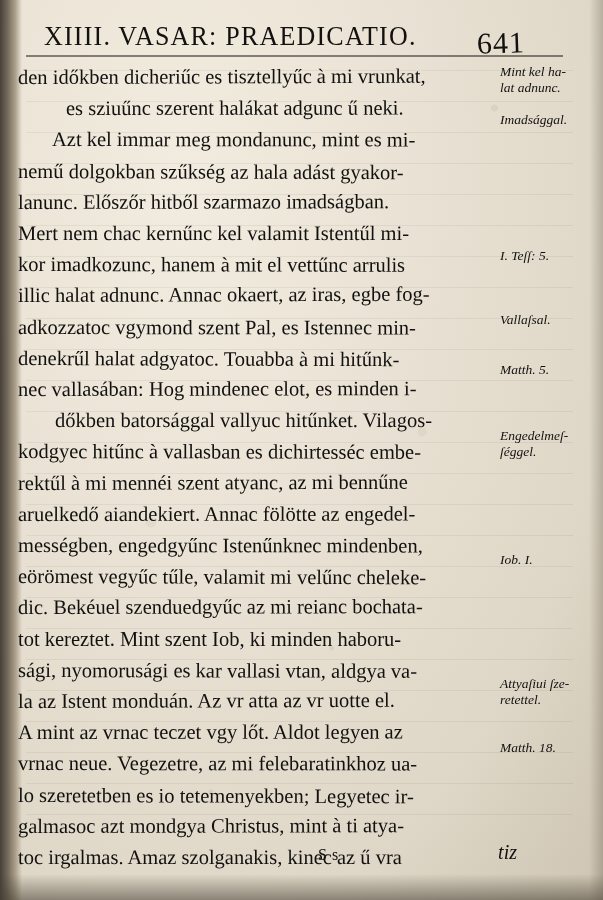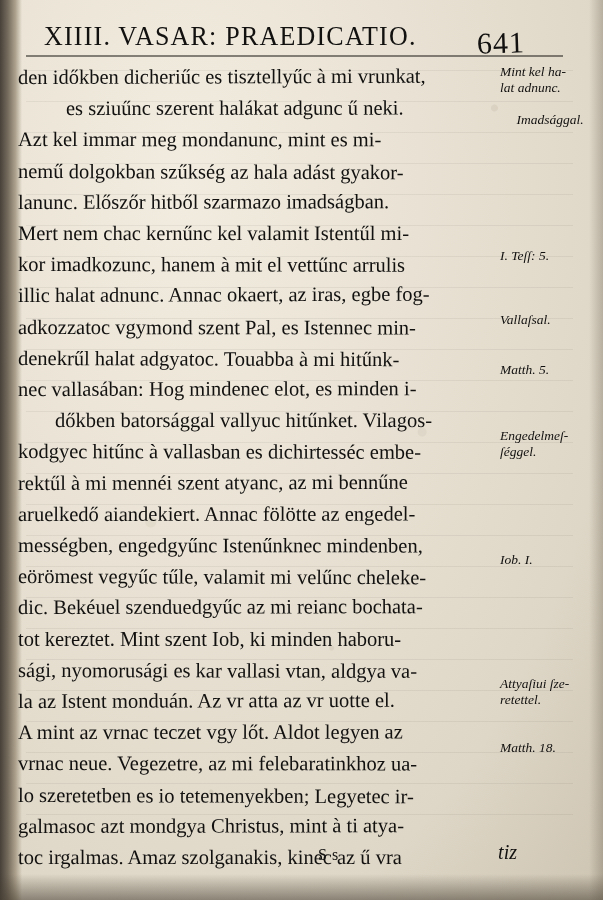--- a/index.html
+++ b/index.html
@@ -97,21 +97,21 @@
     top: 62px;
     width: 480px;
     font-size: 20.5px;
     line-height: 31.2px;
     text-align: left;
   }
   .line {
     white-space: nowrap;
     transform-origin: left center;
   }
-  .line.ind { }
+  .line.ind { padding-left: 34px; }
 
   
   .margin {
     position: absolute;
     left: 500px;
     top: 62px;
     width: 100px;
     font-size: 13.5px;
     line-height: 16px;
     font-style: italic;
@@ -193,21 +193,21 @@
       <div class="line" style="transform: rotate(0.06deg) skewX(0.24deg);">vrnac neue. Vegezetre, az mi felebaratinkhoz ua-</div>
       <div class="line" style="transform: rotate(0.18deg) skewX(0deg);">lo szeretetben es io tetemenyekben; Legyetec ir-</div>
       <div class="line" style="transform: rotate(-0.12deg) skewX(-0.24deg);">galmasoc azt mondgya Christus, mint à ti atya-</div>
       <div class="line" style="transform: rotate(0deg) skewX(0.12deg);">toc irgalmas. Amaz szolganakis, kinec az ű vra</div>
     </div>
 
   <div class="margin">
 
   <div class="note" style="top: 2px;">Mint kel ha-
 lat adnunc.</div>
-      <div class="note" style="top: 50px; text-align: center;">Imadsággal.</div>
+      <div class="note" style="top: 50px;">Imadsággal.</div>
       <div class="note" style="top: 186px;">I. Teſſ: 5.</div>
       <div class="note" style="top: 250px;">Vallaſsal.</div>
       <div class="note" style="top: 300px;">Matth. 5.</div>
       <div class="note" style="top: 366px;">Engedelmeſ-
 ſéggel.</div>
       <div class="note" style="top: 490px;">Iob. I.</div>
       <div class="note" style="top: 614px;">Attyaſiui ſze-
 retettel.</div>
       <div class="note" style="top: 678px;">Matth. 18.</div>
     </div>

